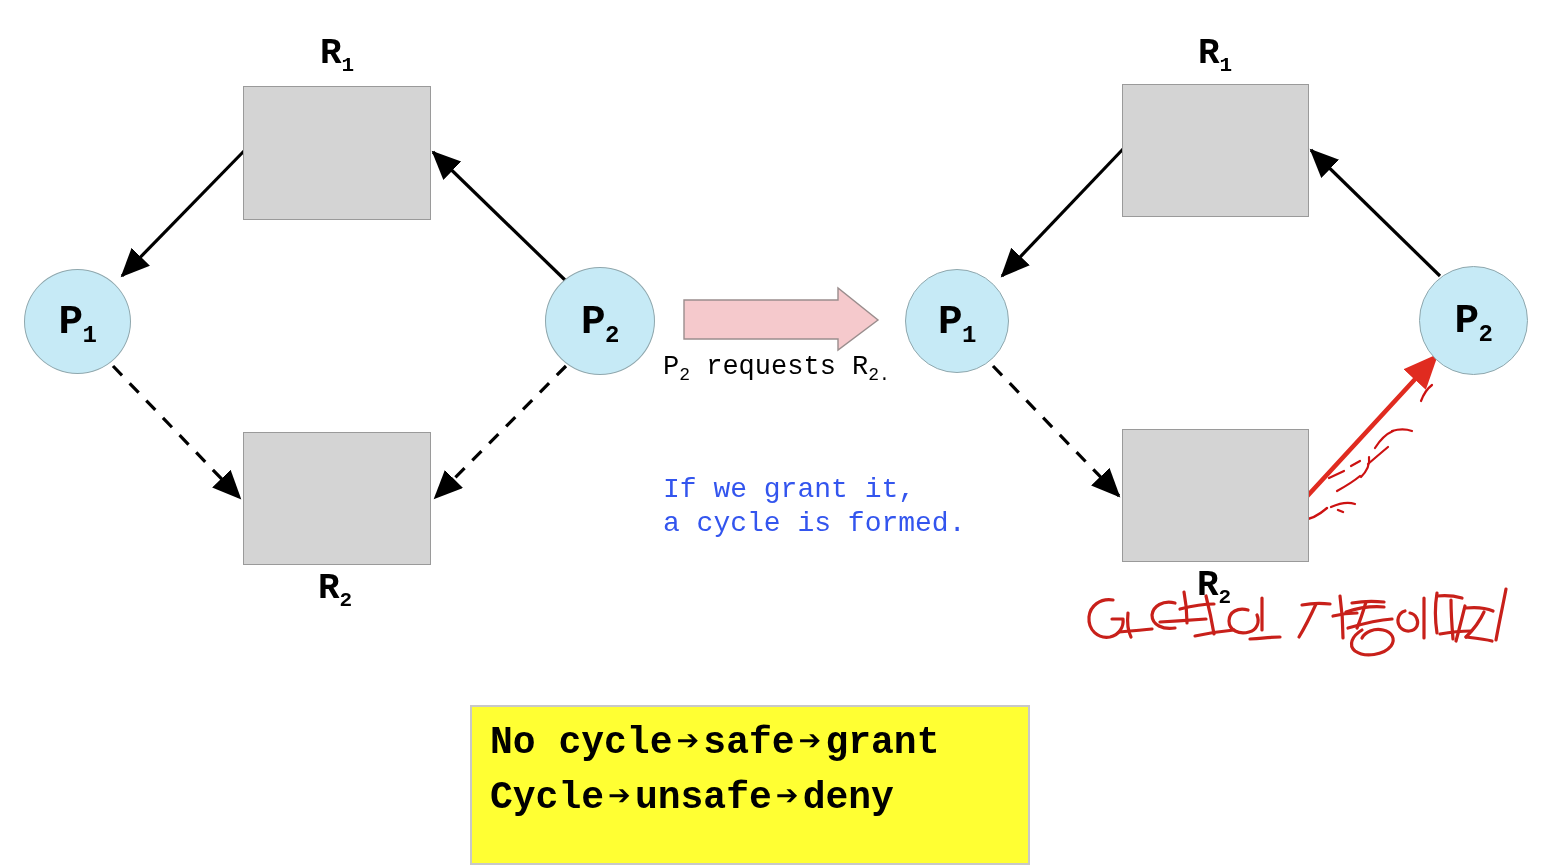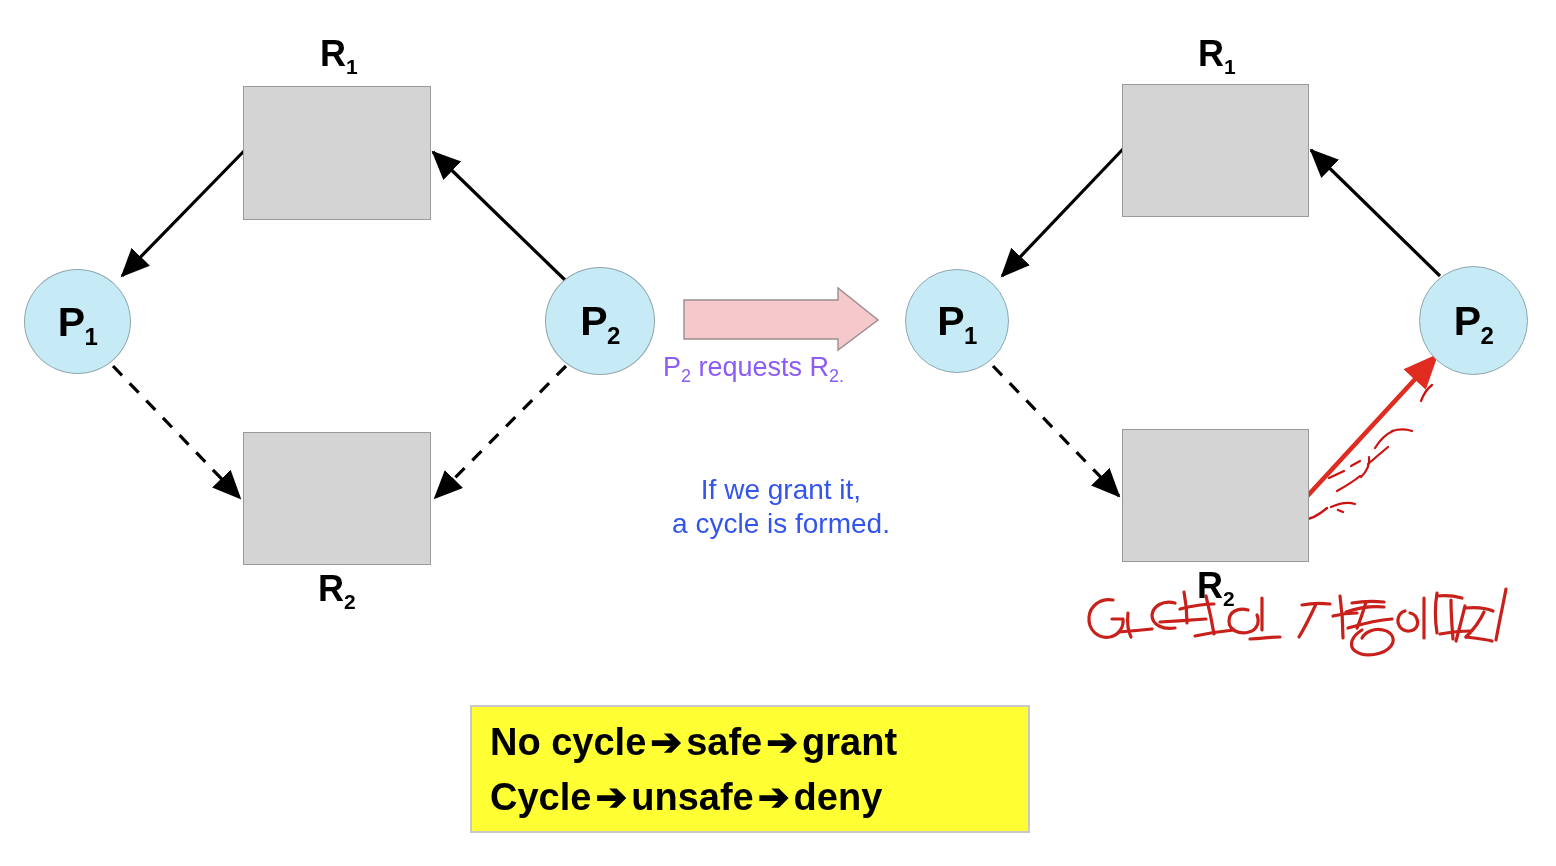--- a/index.html
+++ b/index.html
@@ -6,21 +6,21 @@
     margin: 0;
     padding: 0;
     background: #ffffff;
   }
   #canvas {
     position: relative;
     width: 1556px;
     height: 866px;
     background: #ffffff;
     overflow: hidden;
-    font-family: Liberation Sans, sans-serif;
+    font-family: Liberation Mono, monospace;
   }
   .svg-layer {
     position: absolute;
     left: 0;
     top: 0;
     width: 1556px;
     height: 866px;
   }
   
   .res-box {
@@ -69,21 +69,21 @@
   }
   .res-label .sub {
     font-size: 21px;
     vertical-align: sub;
     font-weight: bold;
   }
   
   .center-caption {
     position: absolute;
     font-size: 27px;
-    color: #8b5cf6;
+    color: #000000;
     white-space: nowrap;
     line-height: 1.1;
   }
   .center-caption .sub {
     font-size: 18px;
     vertical-align: sub;
   }
   .blue-note {
     position: absolute;
     font-size: 28px;
@@ -94,21 +94,21 @@
   }
   .blue-note .deny {
     color: #ee2211;
   }
   
   #summary-box {
     position: absolute;
     left: 470px;
     top: 705px;
     width: 560px;
-    height: 128px;
+    height: 160px;
     background: #ffff33;
     border: 2px solid #c8c8c8;
     box-sizing: border-box;
     padding: 8px 0 0 18px;
   }
   .summary-line {
     font-size: 38px;
     font-weight: bold;
     color: #000000;
     line-height: 1.45;

